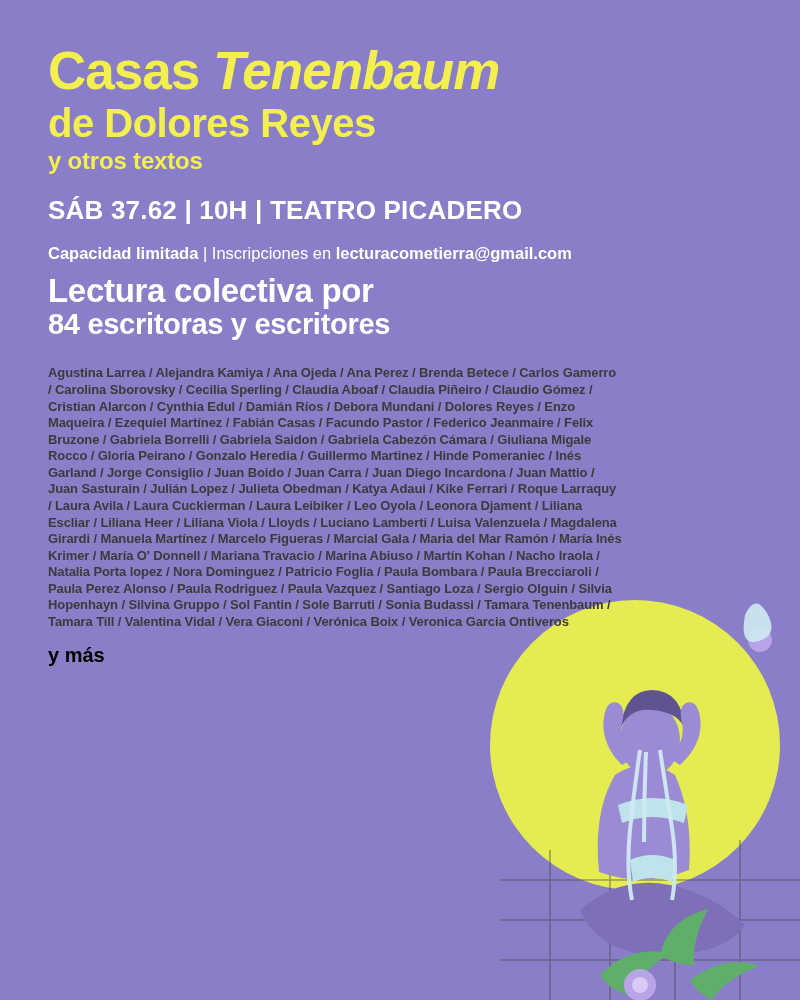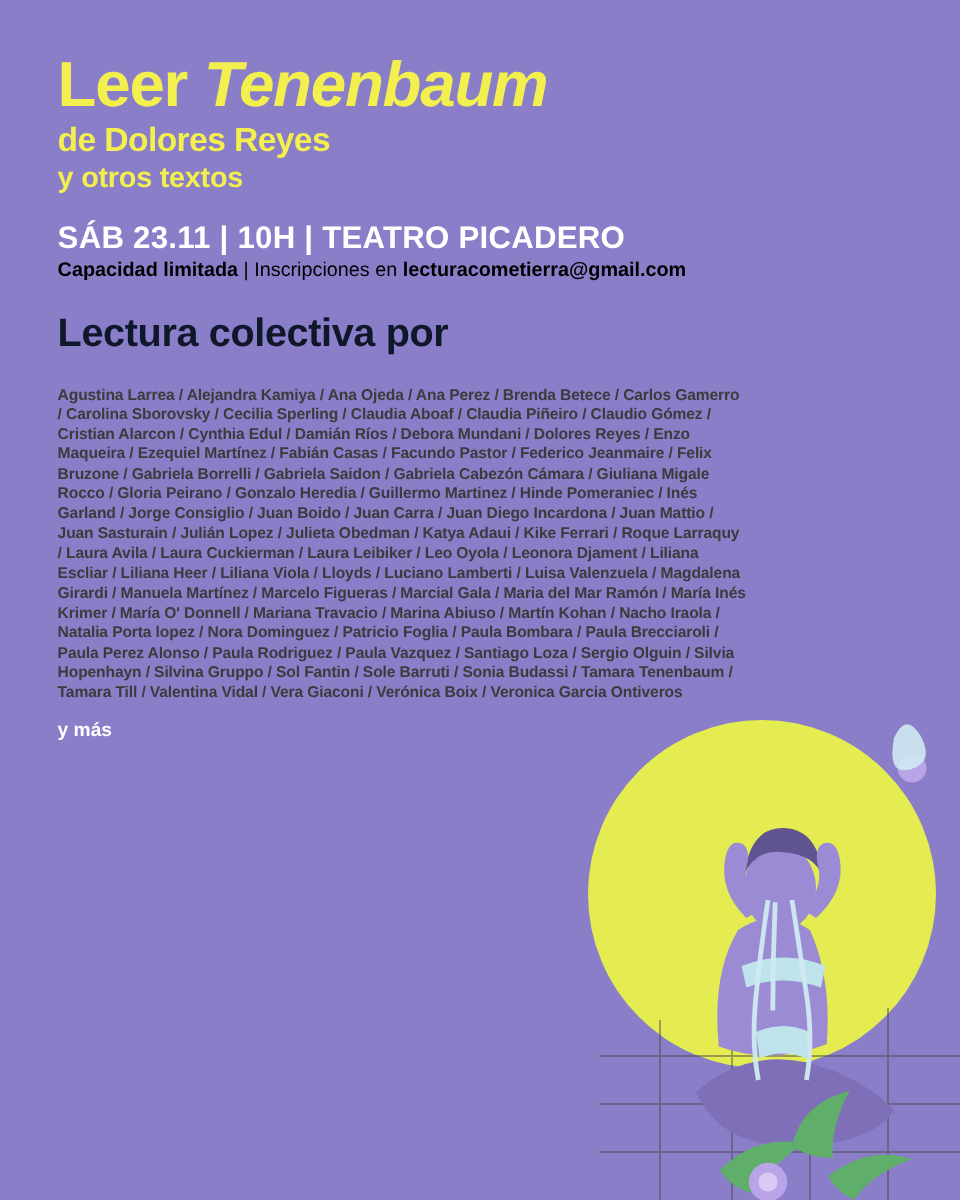--- a/index.html
+++ b/index.html
@@ -54,21 +54,21 @@
     line-height: 1.0;
     font-weight: bold;
     color: #f2ef4e;
     letter-spacing: -1px;
   }
   h1.title .ital {
     font-style: italic;
   }
   h2.subtitle {
     margin: 6px 0 0 0;
-    font-size: 28px;
+    font-size: 40px;
     line-height: 1.02;
     font-weight: bold;
     color: #f2ef4e;
     letter-spacing: -0.5px;
   }
   h3.subtitle2 {
     margin: 4px 0 0 0;
     font-size: 24px;
     line-height: 1.05;
     font-weight: bold;
@@ -77,34 +77,34 @@
   }
 
   .when {
     margin-top: 22px;
     font-size: 26px;
     font-weight: bold;
     color: #ffffff;
     letter-spacing: 0.2px;
   }
   .capacity {
-    margin-top: 2px;
+    margin-top: 18px;
     font-size: 16.5px;
-    color: #000000;
+    color: #ffffff;
     line-height: 1.2;
   }
   .capacity .b {
     font-weight: bold;
   }
 
   .collective {
-    margin-top: 24px;
+    margin-top: 10px;
     font-size: 33px;
     font-weight: bold;
-    color: #0f172a;
+    color: #ffffff;
     line-height: 1.06;
     letter-spacing: -0.3px;
   }
   .collective .line2 {
     display: block;
     font-size: 29px;
   }
 
   .names {
     margin-top: 26px;
@@ -113,23 +113,23 @@
     font-weight: bold;
     line-height: 1.275;
     color: #3b3b3b;
     letter-spacing: -0.1px;
     position: relative;
     z-index: 4;
   }
 
   .ymas {
     margin-top: 14px;
-    font-size: 16px;
-    font-weight: bold;
-    color: #ffffff;
+    font-size: 20px;
+    font-weight: bold;
+    color: #000000;
     position: relative;
     z-index: 4;
   }
 </style>
 </head>
 <body>
 
 <div class="poster">
 
   <div class="artwork">
@@ -182,33 +182,34 @@
       </g>
       <g fill="#cfeaf2" opacity="0.9">
         <path d="M285 35 q10 -22 22 -2 q12 22 -8 28 q-20 6 -14 -26 z"></path>
       </g>
     </svg>
   </div>
 
   <div class="content">
 
     <h1 class="title">
-      <span>Leer </span><span class="ital">Tenenbaum</span>
+      <span>Casas </span><span class="ital">Tenenbaum</span>
     </h1>
 
     <h2 class="subtitle">de Dolores Reyes</h2>
     <h3 class="subtitle2">y otros textos</h3>
 
-    <div class="when">SÁB 23.11 | 10H | TEATRO PICADERO</div>
+    <div class="when">SÁB 37.62 | 10H | TEATRO PICADERO</div>
 
     <div class="capacity">
       <span class="b">Capacidad limitada</span><span> | Inscripciones en </span><span class="b">lecturacometierra@gmail.com</span>
     </div>
 
     <div class="collective">
       <span>Lectura colectiva por</span>
+      <span class="line2">84 escritoras y escritores</span>
     </div>
 
     <div class="names">Agustina Larrea / Alejandra Kamiya / Ana Ojeda / Ana Perez / Brenda Betece / Carlos Gamerro / Carolina Sborovsky / Cecilia Sperling / Claudia Aboaf / Claudia Piñeiro / Claudio Gómez / Cristian Alarcon / Cynthia Edul / Damián Ríos / Debora Mundani / Dolores Reyes / Enzo Maqueira / Ezequiel Martínez / Fabián Casas / Facundo Pastor / Federico Jeanmaire / Felix Bruzone / Gabriela Borrelli / Gabriela Saidon / Gabriela Cabezón Cámara / Giuliana Migale Rocco / Gloria Peirano / Gonzalo Heredia / Guillermo Martinez / Hinde Pomeraniec / Inés Garland / Jorge Consiglio / Juan Boido / Juan Carra / Juan Diego Incardona / Juan Mattio / Juan Sasturain / Julián Lopez / Julieta Obedman / Katya Adaui / Kike Ferrari / Roque Larraquy / Laura Avila / Laura Cuckierman / Laura Leibiker / Leo Oyola / Leonora Djament / Liliana Escliar / Liliana Heer / Liliana Viola / Lloyds / Luciano Lamberti / Luisa Valenzuela / Magdalena Girardi / Manuela Martínez / Marcelo Figueras / Marcial Gala / Maria del Mar Ramón / María Inés Krimer / María O' Donnell / Mariana Travacio / Marina Abiuso / Martín Kohan / Nacho Iraola / Natalia Porta lopez / Nora Dominguez / Patricio Foglia / Paula Bombara / Paula Brecciaroli / Paula Perez Alonso / Paula Rodriguez / Paula Vazquez / Santiago Loza / Sergio Olguin / Silvia Hopenhayn / Silvina Gruppo / Sol Fantin / Sole Barruti / Sonia Budassi / Tamara Tenenbaum / Tamara Till / Valentina Vidal / Vera Giaconi / Verónica Boix / Veronica Garcia Ontiveros</div>
 
     <div class="ymas">y más</div>
   </div>
 </div>
 
 </body></html>

